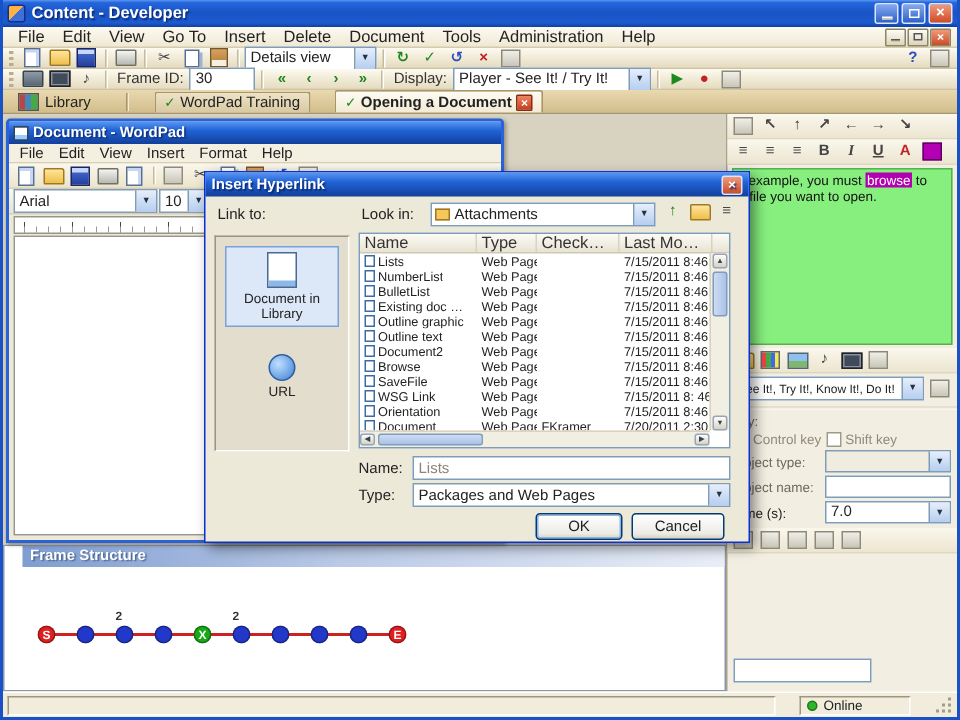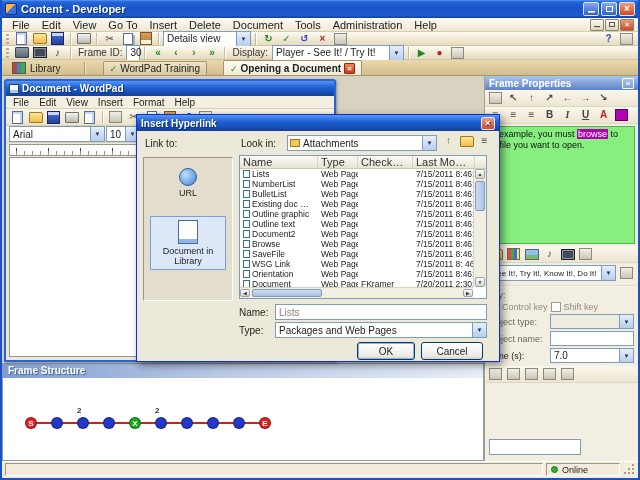--- a/index.html
+++ b/index.html
@@ -86,21 +86,21 @@
   .wp-menu .mi{padding:0 5px;}
   .wp-bar{height:17px;display:flex;align-items:center;gap:1px;padding:0 3px;background:linear-gradient(#faf7ec,#ece4cc);border-bottom:1px solid #d8cfb4;}
   .ruler{height:12px;margin:1px 3px;background:#fff;border:1px solid #9a958a;
     background-image:repeating-linear-gradient(90deg,#999 0,#999 1px,transparent 1px,transparent 8px),
                      repeating-linear-gradient(90deg,#444 0,#444 1px,transparent 1px,transparent 32px);
     background-size:auto 4px,auto 7px;background-repeat:repeat-x;background-position:6px 100%,6px 100%;}
   .wp-doc{flex:1;margin:0 3px 3px;background:#fff;border:1px solid #9a958a;}
   
   .fs{height:98px;border:1px solid #8a97ad;background:#fff;display:flex;flex-direction:column;}
   .fs-title{height:14px;flex:none;background:linear-gradient(90deg,#7f9dd0,#b9c9e6 45%,#e9eef7);
-    color:#fff;font-size:10px;font-weight:bold;padding:1px 5px;text-shadow:1px 1px 1px #44608a;}
+    color:#fff;font-size:10px;font-weight:bold;padding:1px 5px;text-shadow:1px 1px 1px #44608a;margin-left:12px;}
   .fs-body{flex:1;position:relative;}
   .fs-line{position:absolute;left:28px;width:234px;top:44px;height:2px;background:#cc2222;}
   .node{position:absolute;width:12px;height:12px;border-radius:50%;top:39px;color:#fff;font-size:8px;font-weight:bold;
         display:flex;align-items:center;justify-content:center;border:1px solid rgba(0,0,0,.35);}
   .n-red{background:#e02020;}.n-blue{background:#2238c8;}.n-green{background:#18a818;}
   .badge{position:absolute;top:-12px;left:-1px;color:#333;font-size:8px;font-weight:bold;font-style:normal;}
   .fs-body .node:nth-of-type(1){left:22px;}  .fs-body .node:nth-of-type(2){left:48px;}
   .fs-body .node:nth-of-type(3){left:74px;}  .fs-body .node:nth-of-type(4){left:100px;}
   .fs-body .node:nth-of-type(5){left:126px;} .fs-body .node:nth-of-type(6){left:152px;}
   .fs-body .node:nth-of-type(7){left:178px;} .fs-body .node:nth-of-type(8){left:204px;}
@@ -168,21 +168,21 @@
   .hthumb{position:absolute;top:1px;bottom:1px;left:12px;width:70px;background:linear-gradient(#cfdcf3,#aac2e8);border:1px solid #7f9db9;border-radius:2px;}
   .lbl-name{position:absolute;left:102px;top:176px;}
   .fld-name{position:absolute;left:138px;top:173px;width:212px;color:#8a867a;}
   .lbl-type{position:absolute;left:102px;top:194px;}
   .cmb-type{position:absolute;left:138px;top:191px;width:212px;}
   .btn{position:absolute;top:211px;height:18px;border:1px solid #003c74;border-radius:3px;font-size:10px;color:#222;
        background:linear-gradient(#fff,#ecebe5 80%,#d8d0bf);display:flex;align-items:center;justify-content:center;}
   .btn-ok{left:220px;width:58px;box-shadow:0 0 0 1px #8db2e3 inset;}
   .btn-cancel{left:284px;width:62px;}
   
-  .statusbar{height:17px;flex:none;background:#f1ecdb;border-top:1px solid #fff;display:flex;gap:3px;padding:1px 3px;}
+  .statusbar{height:17px;flex:none;background:#f1ecdb;border-top:1px solid #fff;display:flex;align-items:center;gap:16px;padding:1px 3px;}
   .st-cell{height:13px;border:1px solid;border-color:#9c977f #fff #fff #9c977f;}
   .st-main{flex:1;}
   .st-online{width:74px;display:flex;align-items:center;gap:4px;padding:0 4px;font-size:9px;color:#222;}
   .dot{width:7px;height:7px;border-radius:50%;background:#2db52d;border:1px solid #177a17;flex:none;}
   .st-grip{width:12px;height:12px;position:relative;}
   .st-grip:before{content:"";position:absolute;right:1px;bottom:1px;width:2px;height:2px;background:#a39d85;
      box-shadow:-4px 0 #a39d85,-8px 0 #a39d85,0 -4px #a39d85,-4px -4px #a39d85,0 -8px #a39d85;}
 </style>
 </head>
 <body>
@@ -251,21 +251,21 @@
       <span class="tbi ic-gray"></span>
   </div>
 
   <div class="bar">
     <span class="grip-v"></span>
     <span class="tbi ic-camera"></span>
       <span class="tbi ic-film"></span>
       <span class="tbi gc-dark">♪</span>
     <span class="tb-sep"></span>
     <span class="tb-label">Frame ID:</span>
-    <span class="field" style="width:14px">30</span>
+    <span class="field" style="width:44px">30</span>
     <span class="tb-sep"></span>
     <span class="tbi gc-green">«</span>
       <span class="tbi gc-green">‹</span>
       <span class="tbi gc-green">›</span>
       <span class="tbi gc-green">»</span>
     <span class="tb-sep"></span>
     <span class="tb-label">Display:</span>
     <span class="combo" style="width:132px">
       <span class="ct">Player - See It! / Try It!</span>
       <span class="cb"></span>
@@ -387,24 +387,20 @@
             </span>
             <span class="node n-red">
               <b>E</b>
               <i class="badge"></i>
             </span>
         </div>
       </div>
     </div>
 
     <div class="fp">
-      <div class="fp-title">
-        <span>Frame Properties</span>
-        <span class="fp-close"></span>
-      </div>
       <div class="fp-bar">
         <span class="tbi ic-gray"></span>
           <span class="tbi gc-dark">↖</span>
           <span class="tbi gc-dark">↑</span>
           <span class="tbi gc-dark">↗</span>
           <span class="tbi gc-dark">←</span>
           <span class="tbi gc-dark">→</span>
           <span class="tbi gc-dark">↘</span>
       </div>
       <div class="fp-bar">
@@ -489,27 +485,27 @@
         <span class="ct">Attachments</span>
         <span class="cb"></span>
       </span>
       <span class="dlg-nav" style="left:303px">
         <span class="tbi gc-green">↑</span>
           <span class="tbi ic-folder"></span>
           <span class="tbi gc-dark">≡</span>
       </span>
 
       <div class="sidebar">
+        <span class="sb-item sel">
+          <span class="sbi-doc"></span>
+          <span>Document in Library</span>
+        </span>
         <span class="sb-item">
           <span class="sbi-url"></span>
           <span>URL</span>
-        </span>
-        <span class="sb-item sel">
-          <span class="sbi-doc"></span>
-          <span>Document in Library</span>
         </span>
       </div>
 
       <div class="listview">
         <div class="lv-head">
           <span class="c1">Name</span>
           <span class="c2">Type</span>
           <span class="c3">Checked Out By</span>
           <span class="c4">Last Modified Date</span>
         </div>

